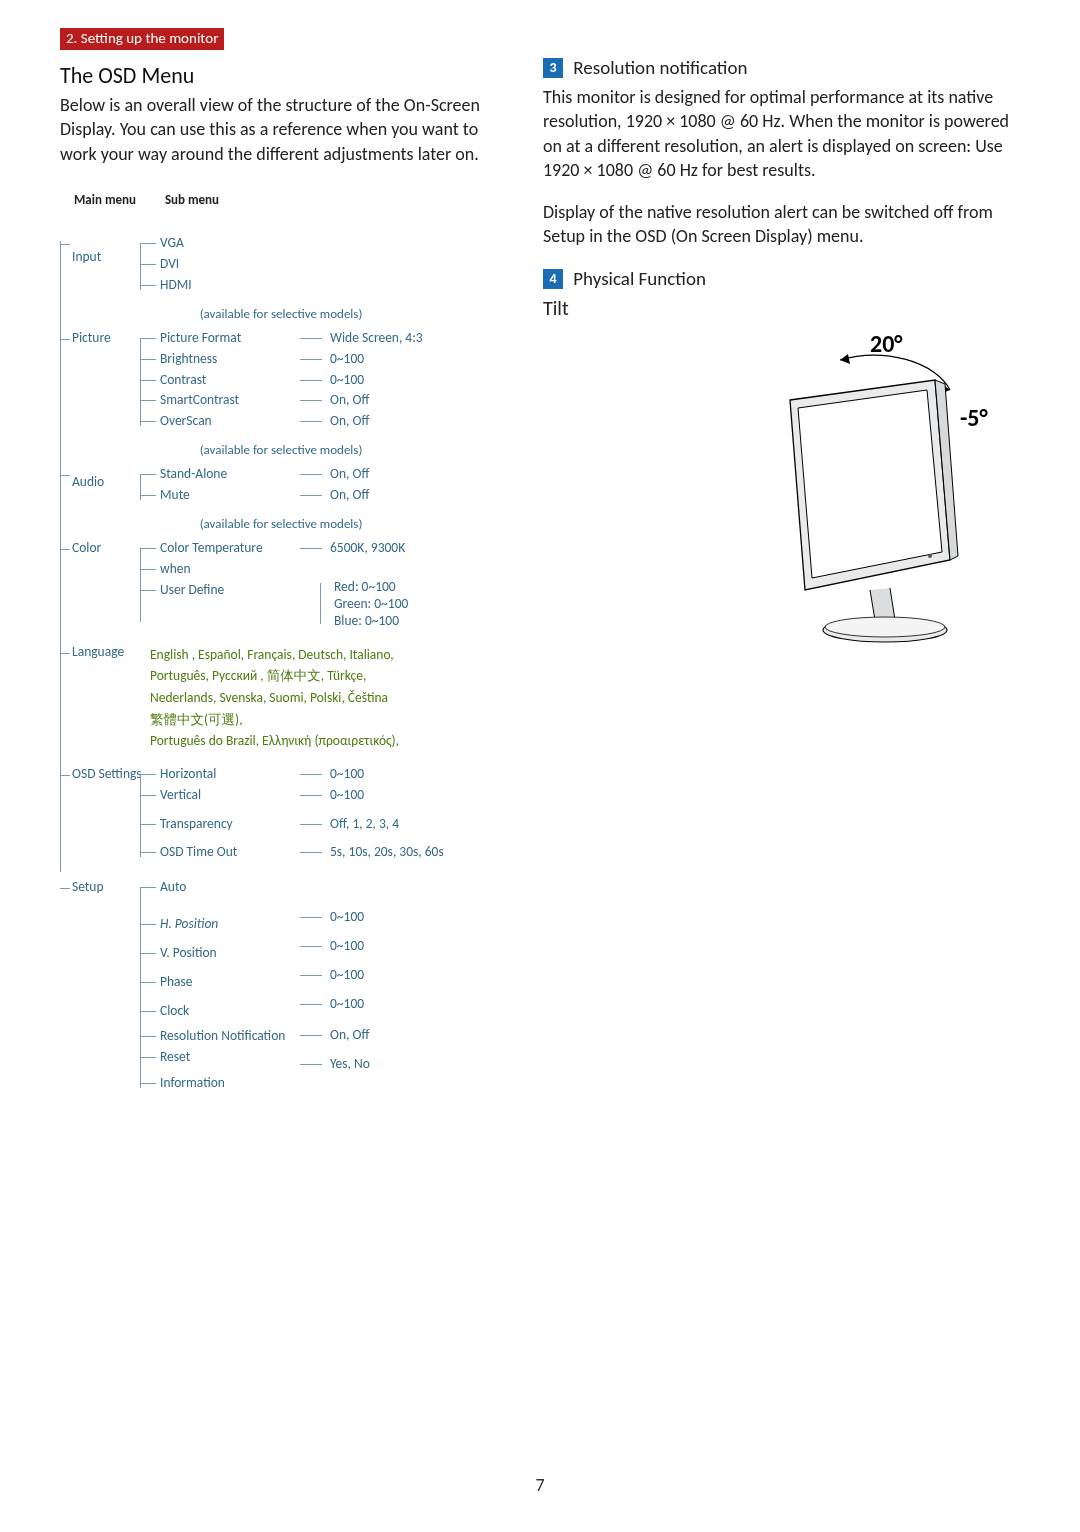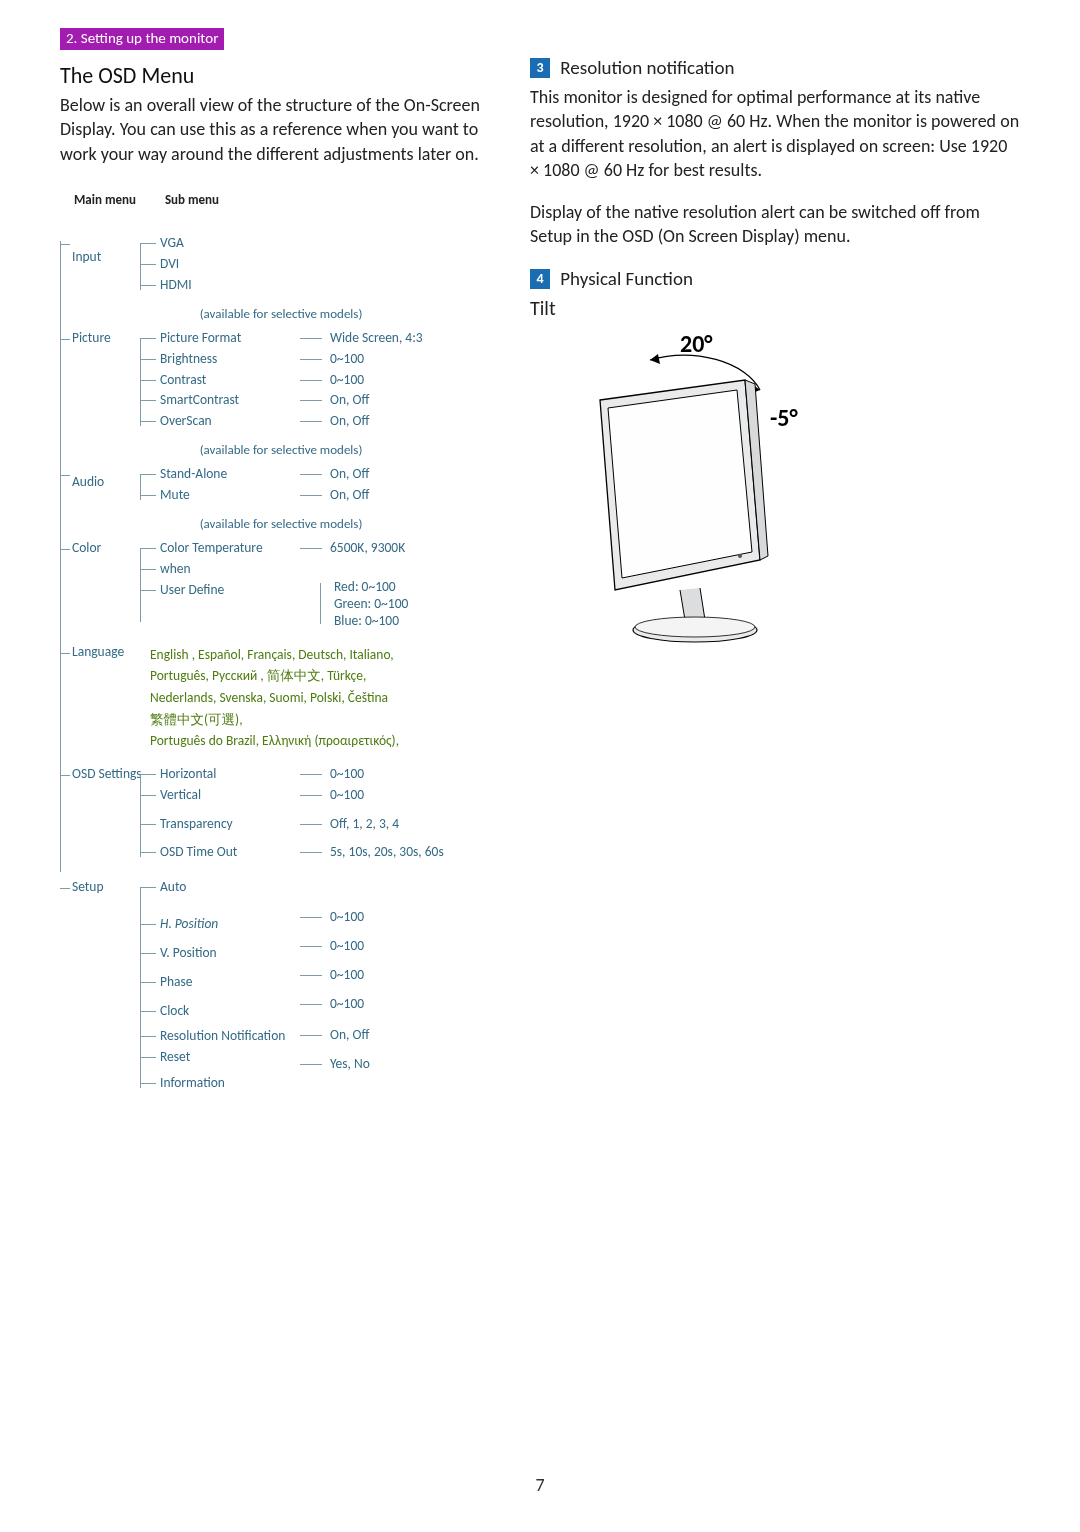--- a/index.html
+++ b/index.html
@@ -6,29 +6,29 @@
   body {
     width: 1080px;
     height: 1532px;
     background: #fff;
     font-family: "Gill Sans", "Gill Sans MT", Calibri, sans-serif;
     color: #222;
     position: relative;
     padding: 28px 60px 0 60px;
   }
   .chapter-bar {
-    background: #a21caf;
+    background: #b91c1c;
     color: #fff;
     padding: 1px 6px 3px 6px;
     font-size: 15px;
     display: inline-block;
   }
   .columns {
     display: flex;
-    gap: 40px;
+    gap: 53px;
     margin-top: 6px;
   }
   .col-left { width: 430px; }
   .col-right { flex: 1; }
   h2.section-title {
     font-size: 22px;
     font-weight: 400;
     margin-top: 6px;
     margin-bottom: 4px;
     color: #111;
@@ -151,21 +151,21 @@
     margin-right: 6px;
     vertical-align: 2px;
   }
   .sect-head {
     font-size: 19px;
     font-weight: 400;
     margin-bottom: 6px;
   }
   .col-right p.body { margin-bottom: 18px; }
   .tilt-label { font-size: 20px; font-weight: 300; margin: 4px 0 10px 0; }
-  .tilt-svg-wrap { text-align: left; }
+  .tilt-svg-wrap { text-align: right; }
   .page-num {
     position: absolute;
     bottom: 36px;
     left: 0; right: 0;
     text-align: center;
     font-size: 18px;
     font-weight: 300;
     color: #333;
   }
   .gap { height: 6px; }

